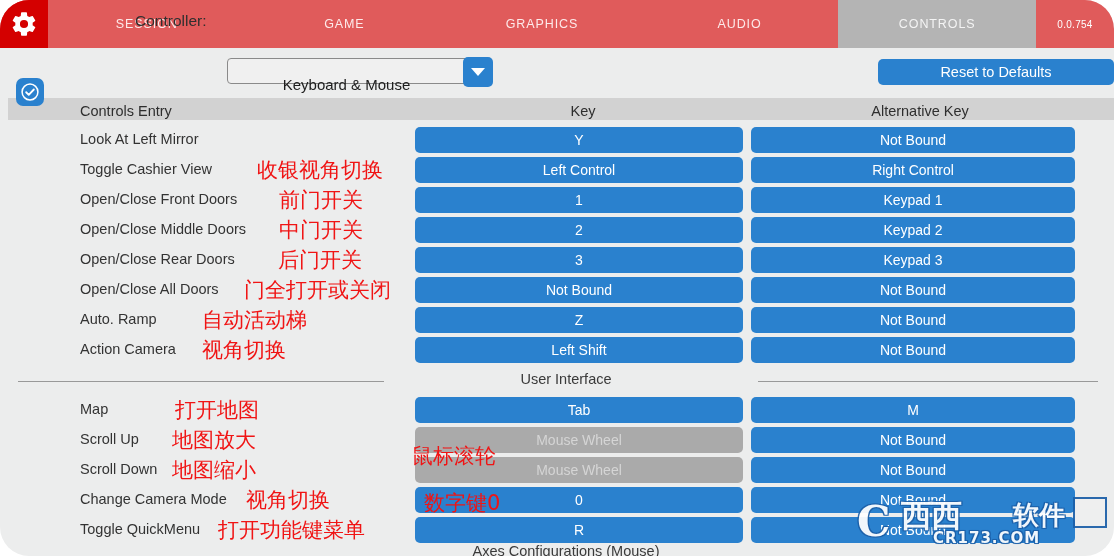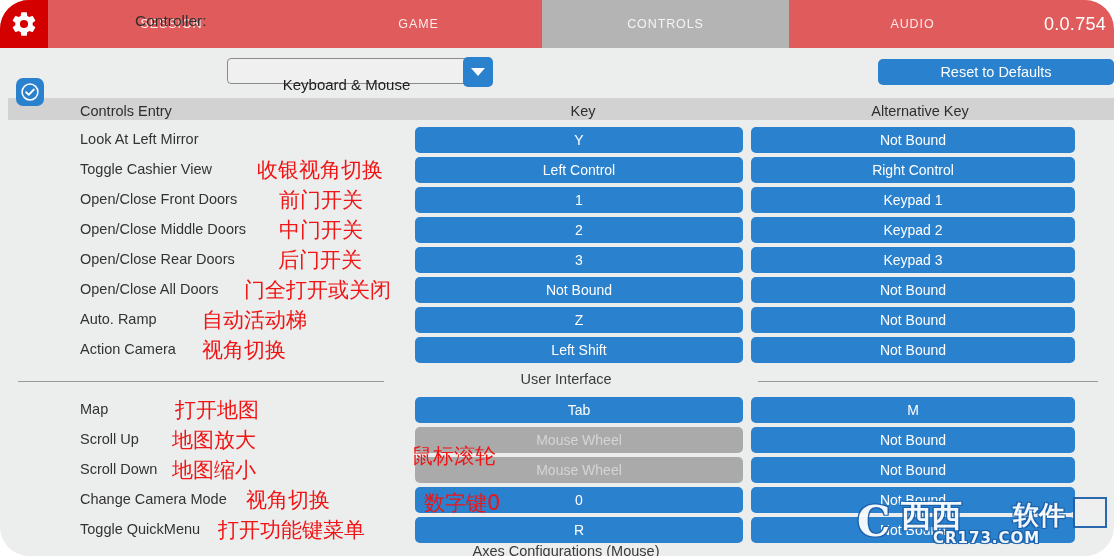--- a/index.html
+++ b/index.html
@@ -50,21 +50,21 @@
     cursor: pointer;
   }
   .tab.active {
     background: #b4b4b4;
     color: #f4f4f4;
   }
   .version {
     flex: 0 0 78px;
     display: flex; align-items: center; justify-content: center;
     color: #ffffff;
-    font-size: 18px;
+    font-size: 10px;
     letter-spacing: 0.3px;
   }
 
   
   .controller-row {
     position: absolute; top: 48px; left: 0;
     width: 1114px; height: 50px;
     background: #eceded;
   }
   .controller-label {
@@ -254,22 +254,23 @@
     <div class="logo-box">
       <span>
         <svg class="gear-svg" width="28" height="28" viewBox="0 0 24 24">
           <path fill="#ffffff" d="M19.4 13a7.9 7.9 0 0 0 0-2l2.1-1.6a.5.5 0 0 0 .1-.6l-2-3.5a.5.5 0 0 0-.6-.2l-2.5 1a7.7 7.7 0 0 0-1.7-1L14.5 2.4a.5.5 0 0 0-.5-.4h-4a.5.5 0 0 0-.5.4L9.2 5.1a7.7 7.7 0 0 0-1.7 1l-2.5-1a.5.5 0 0 0-.6.2l-2 3.5a.5.5 0 0 0 .1.6L4.6 11a7.9 7.9 0 0 0 0 2l-2.1 1.6a.5.5 0 0 0-.1.6l2 3.5a.5.5 0 0 0 .6.2l2.5-1a7.7 7.7 0 0 0 1.7 1l.3 2.7a.5.5 0 0 0 .5.4h4a.5.5 0 0 0 .5-.4l.3-2.7a7.7 7.7 0 0 0 1.7-1l2.5 1a.5.5 0 0 0 .6-.2l2-3.5a.5.5 0 0 0-.1-.6zM12 15.5A3.5 3.5 0 1 1 15.5 12 3.5 3.5 0 0 1 12 15.5z"></path>
         </svg>
       </span>
     </div>
     <div class="tabs">
       <div class="tab">SESSION</div>
       <div class="tab">GAME</div>
+      <div class="tab">GRAPHICS</div>
+      <div class="tab">AUDIO</div>
       <div class="tab active">CONTROLS</div>
-      <div class="tab">AUDIO</div>
     </div>
     <div class="version">0.0.754</div>
   </div>
 
   <div class="controller-row"></div>
   <div class="controller-label">Controller:</div>
 
   <div class="dropdown">
     <span class="dropdown-value">Keyboard &amp; Mouse</span>
     <span class="dropdown-arrow"></span>

